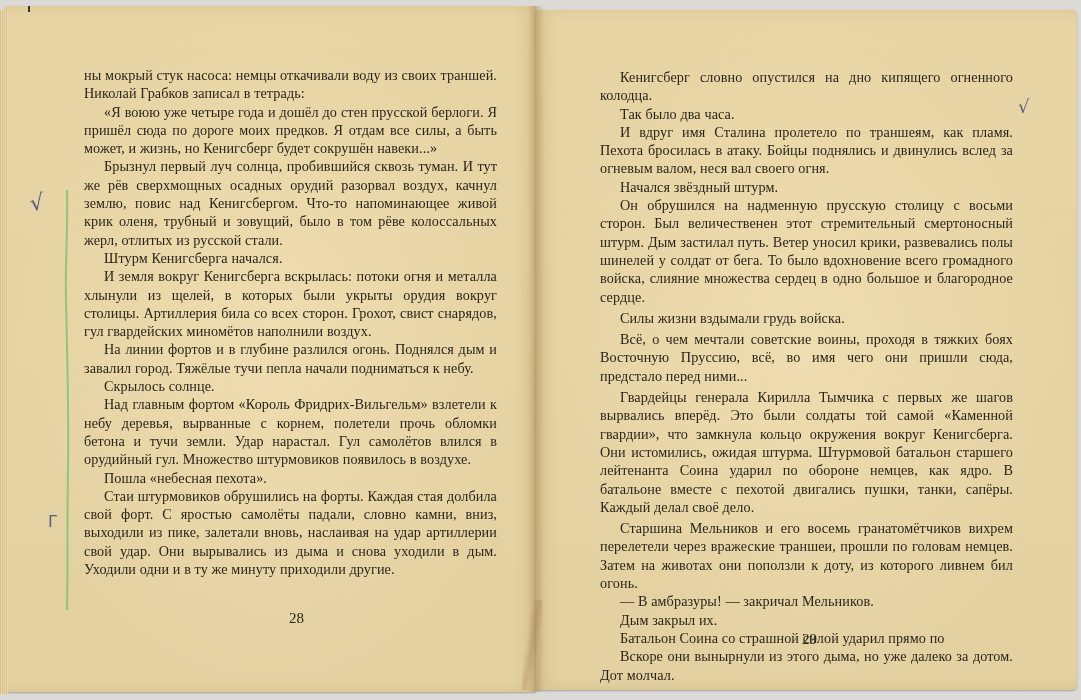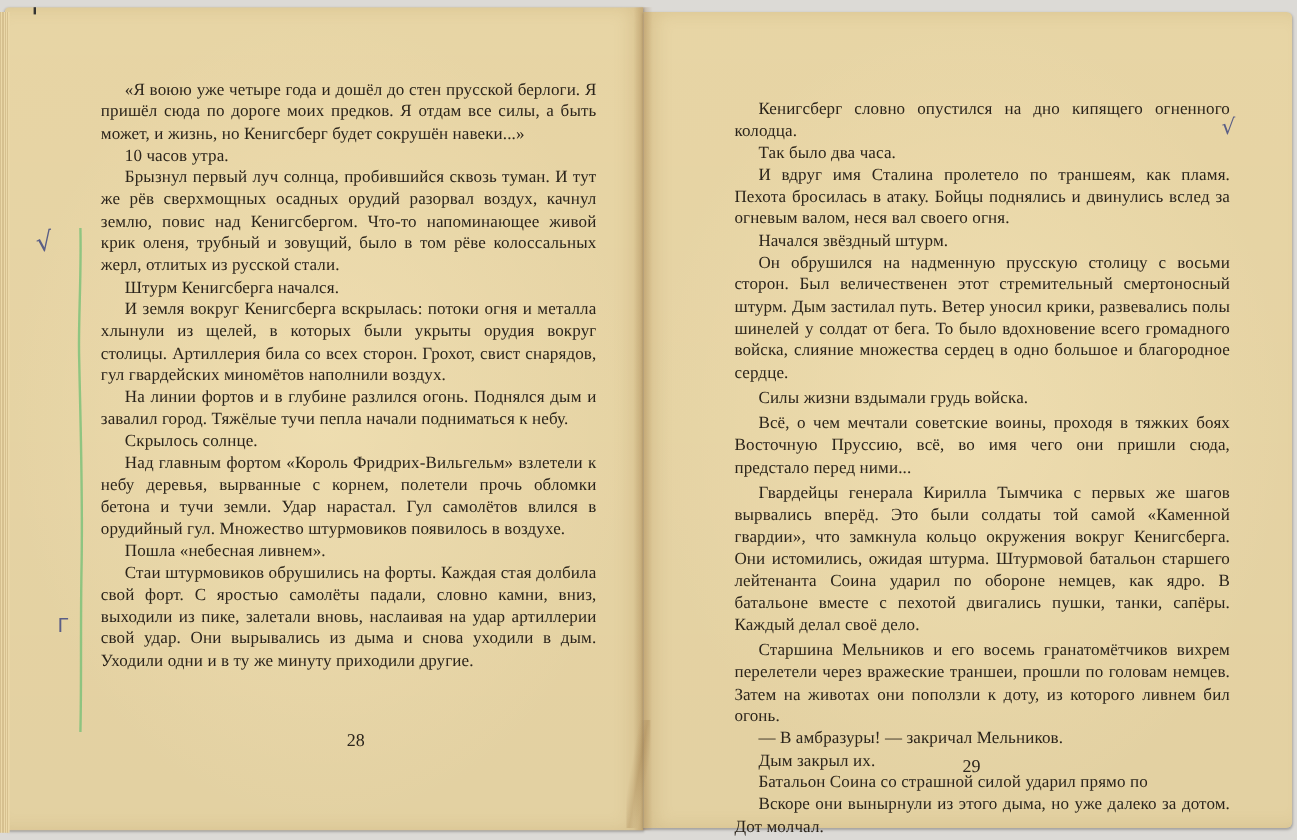--- a/index.html
+++ b/index.html
@@ -44,21 +44,21 @@
     }
     .text {
       position:absolute;
       color:#2b241b;
       font-size:14.2px;
       line-height:18.3px;
       text-align:justify;
       letter-spacing:0.1px;
     }
     .text.left { left:84px; top:66px; width:413px; }
-    .text.right { left:600px; top:82px; width:413px;margin-left:12px; }
+    .text.right { left:600px; top:68px; width:413px; }
     .text p { margin:0; text-indent:0; }
     .text p.ind { text-indent:20px; }
     .text p.gap { margin-top:3px; }
     .pagenum {
       position:absolute; color:#2b241b; font-size:15px;
       font-family:"Liberation Serif",serif;
     }
     .pagenum.left { left:289px; top:610px; }
     .pagenum.right { left:802px; top:620px;margin-top:11px; }
     .green-line {
@@ -85,29 +85,29 @@
 
   <svg class="green-line" viewBox="0 0 10 420" preserveAspectRatio="none">
     <path d="M5 0 C6 40, 3 80, 4 110 C5 160, 7 220, 6 280 C5 330, 6 380, 5 420" stroke="#7fc27a" stroke-width="2" fill="none" opacity="0.85"></path>
   </svg>
 
   <span class="mark check-left">√</span>
   <span class="mark check-right">√</span>
   <span class="mark tick-left">Г</span>
 
   <div class="text left">
+    <p>ны мокрый стук насоса: немцы откачивали воду из своих траншей. Николай Грабков записал в тетрадь:</p>
     <p class="ind">«Я воюю уже четыре года и дошёл до стен прусской берлоги. Я пришёл сюда по дороге моих предков. Я отдам все силы, а быть может, и жизнь, но Кенигсберг будет сокрушён навеки...»</p>
-    <p class="ind">10 часов утра.</p>
     <p class="ind">Брызнул первый луч солнца, пробившийся сквозь туман. И тут же рёв сверхмощных осадных орудий разорвал воздух, качнул землю, повис над Кенигсбергом. Что-то напоминающее живой крик оленя, трубный и зовущий, было в том рёве колоссальных жерл, отлитых из русской стали.</p>
     <p class="ind">Штурм Кенигсберга начался.</p>
     <p class="ind">И земля вокруг Кенигсберга вскрылась: потоки огня и металла хлынули из щелей, в которых были укрыты орудия вокруг столицы. Артиллерия била со всех сторон. Грохот, свист снарядов, гул гвардейских миномётов наполнили воздух.</p>
     <p class="ind">На линии фортов и в глубине разлился огонь. Поднялся дым и завалил город. Тяжёлые тучи пепла начали подниматься к небу.</p>
     <p class="ind">Скрылось солнце.</p>
     <p class="ind">Над главным фортом «Король Фридрих-Вильгельм» взлетели к небу деревья, вырванные с корнем, полетели прочь обломки бетона и тучи земли. Удар нарастал. Гул самолётов влился в орудийный гул. Множество штурмовиков появилось в воздухе.</p>
-    <p class="ind">Пошла «небесная ливнем».</p>
+    <p class="ind">Пошла «небесная пехота».</p>
     <p class="ind">Стаи штурмовиков обрушились на форты. Каждая стая долбила свой форт. С яростью самолёты падали, словно камни, вниз, выходили из пике, залетали вновь, наслаивая на удар артиллерии свой удар. Они вырывались из дыма и снова уходили в дым. Уходили одни и в ту же минуту приходили другие.</p>
   </div>
   <div class="pagenum left">28</div>
 
   <div class="text right">
     <p class="ind">Кенигсберг словно опустился на дно кипящего огненного колодца.</p>
     <p class="ind">Так было два часа.</p>
     <p class="ind">И вдруг имя Сталина пролетело по траншеям, как пламя. Пехота бросилась в атаку. Бойцы поднялись и двинулись вслед за огневым валом, неся вал своего огня.</p>
     <p class="ind">Начался звёздный штурм.</p>
     <p class="ind">Он обрушился на надменную прусскую столицу с восьми сторон. Был величественен этот стремительный смертоносный штурм. Дым застилал путь. Ветер уносил крики, развевались полы шинелей у солдат от бега. То было вдохновение всего громадного войска, слияние множества сердец в одно большое и благородное сердце.</p>

